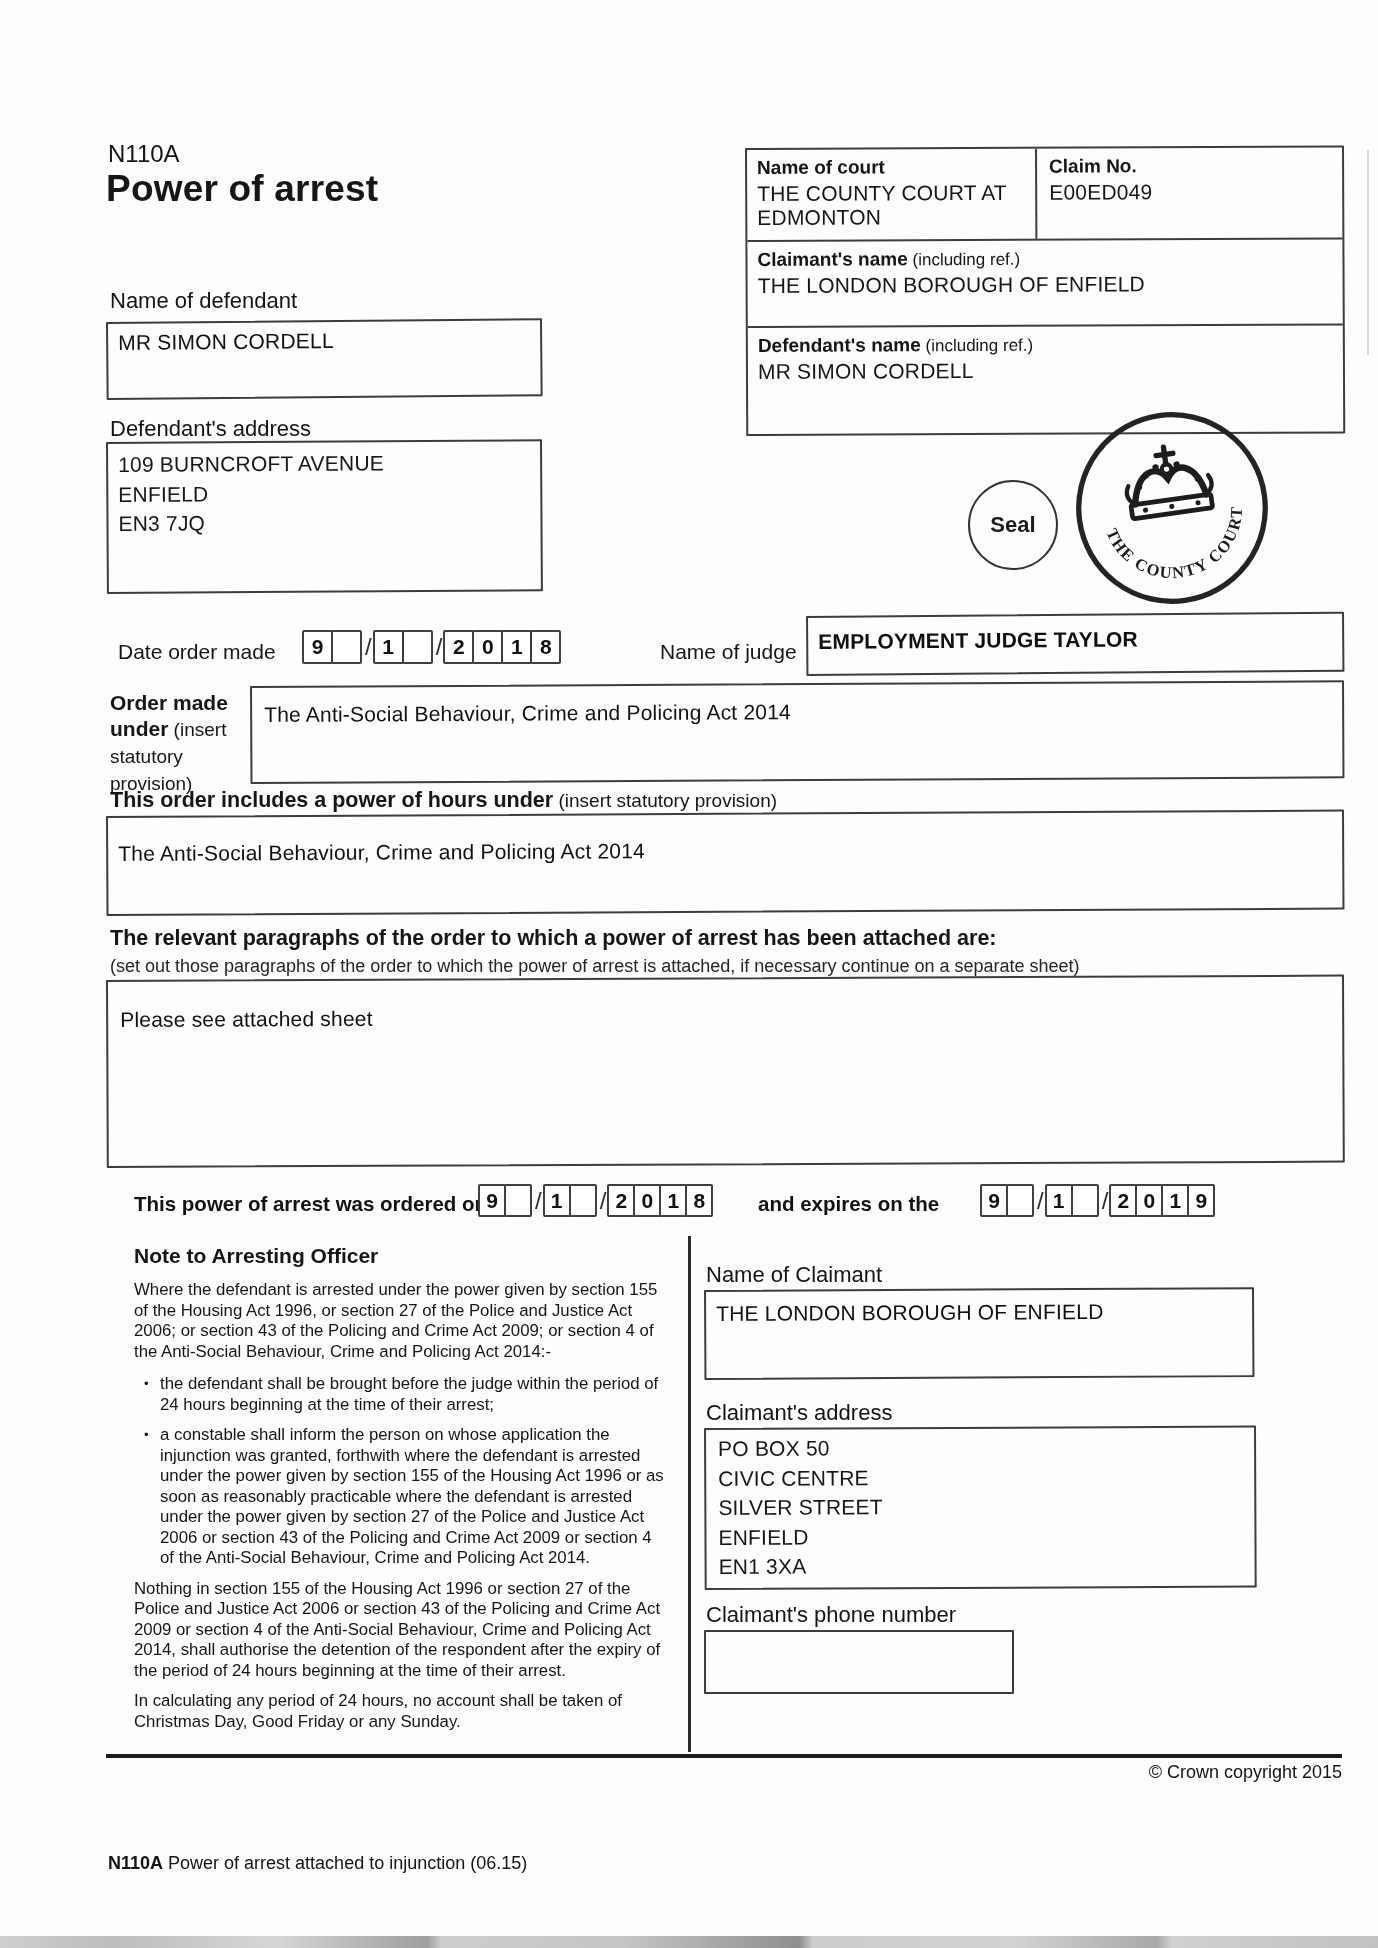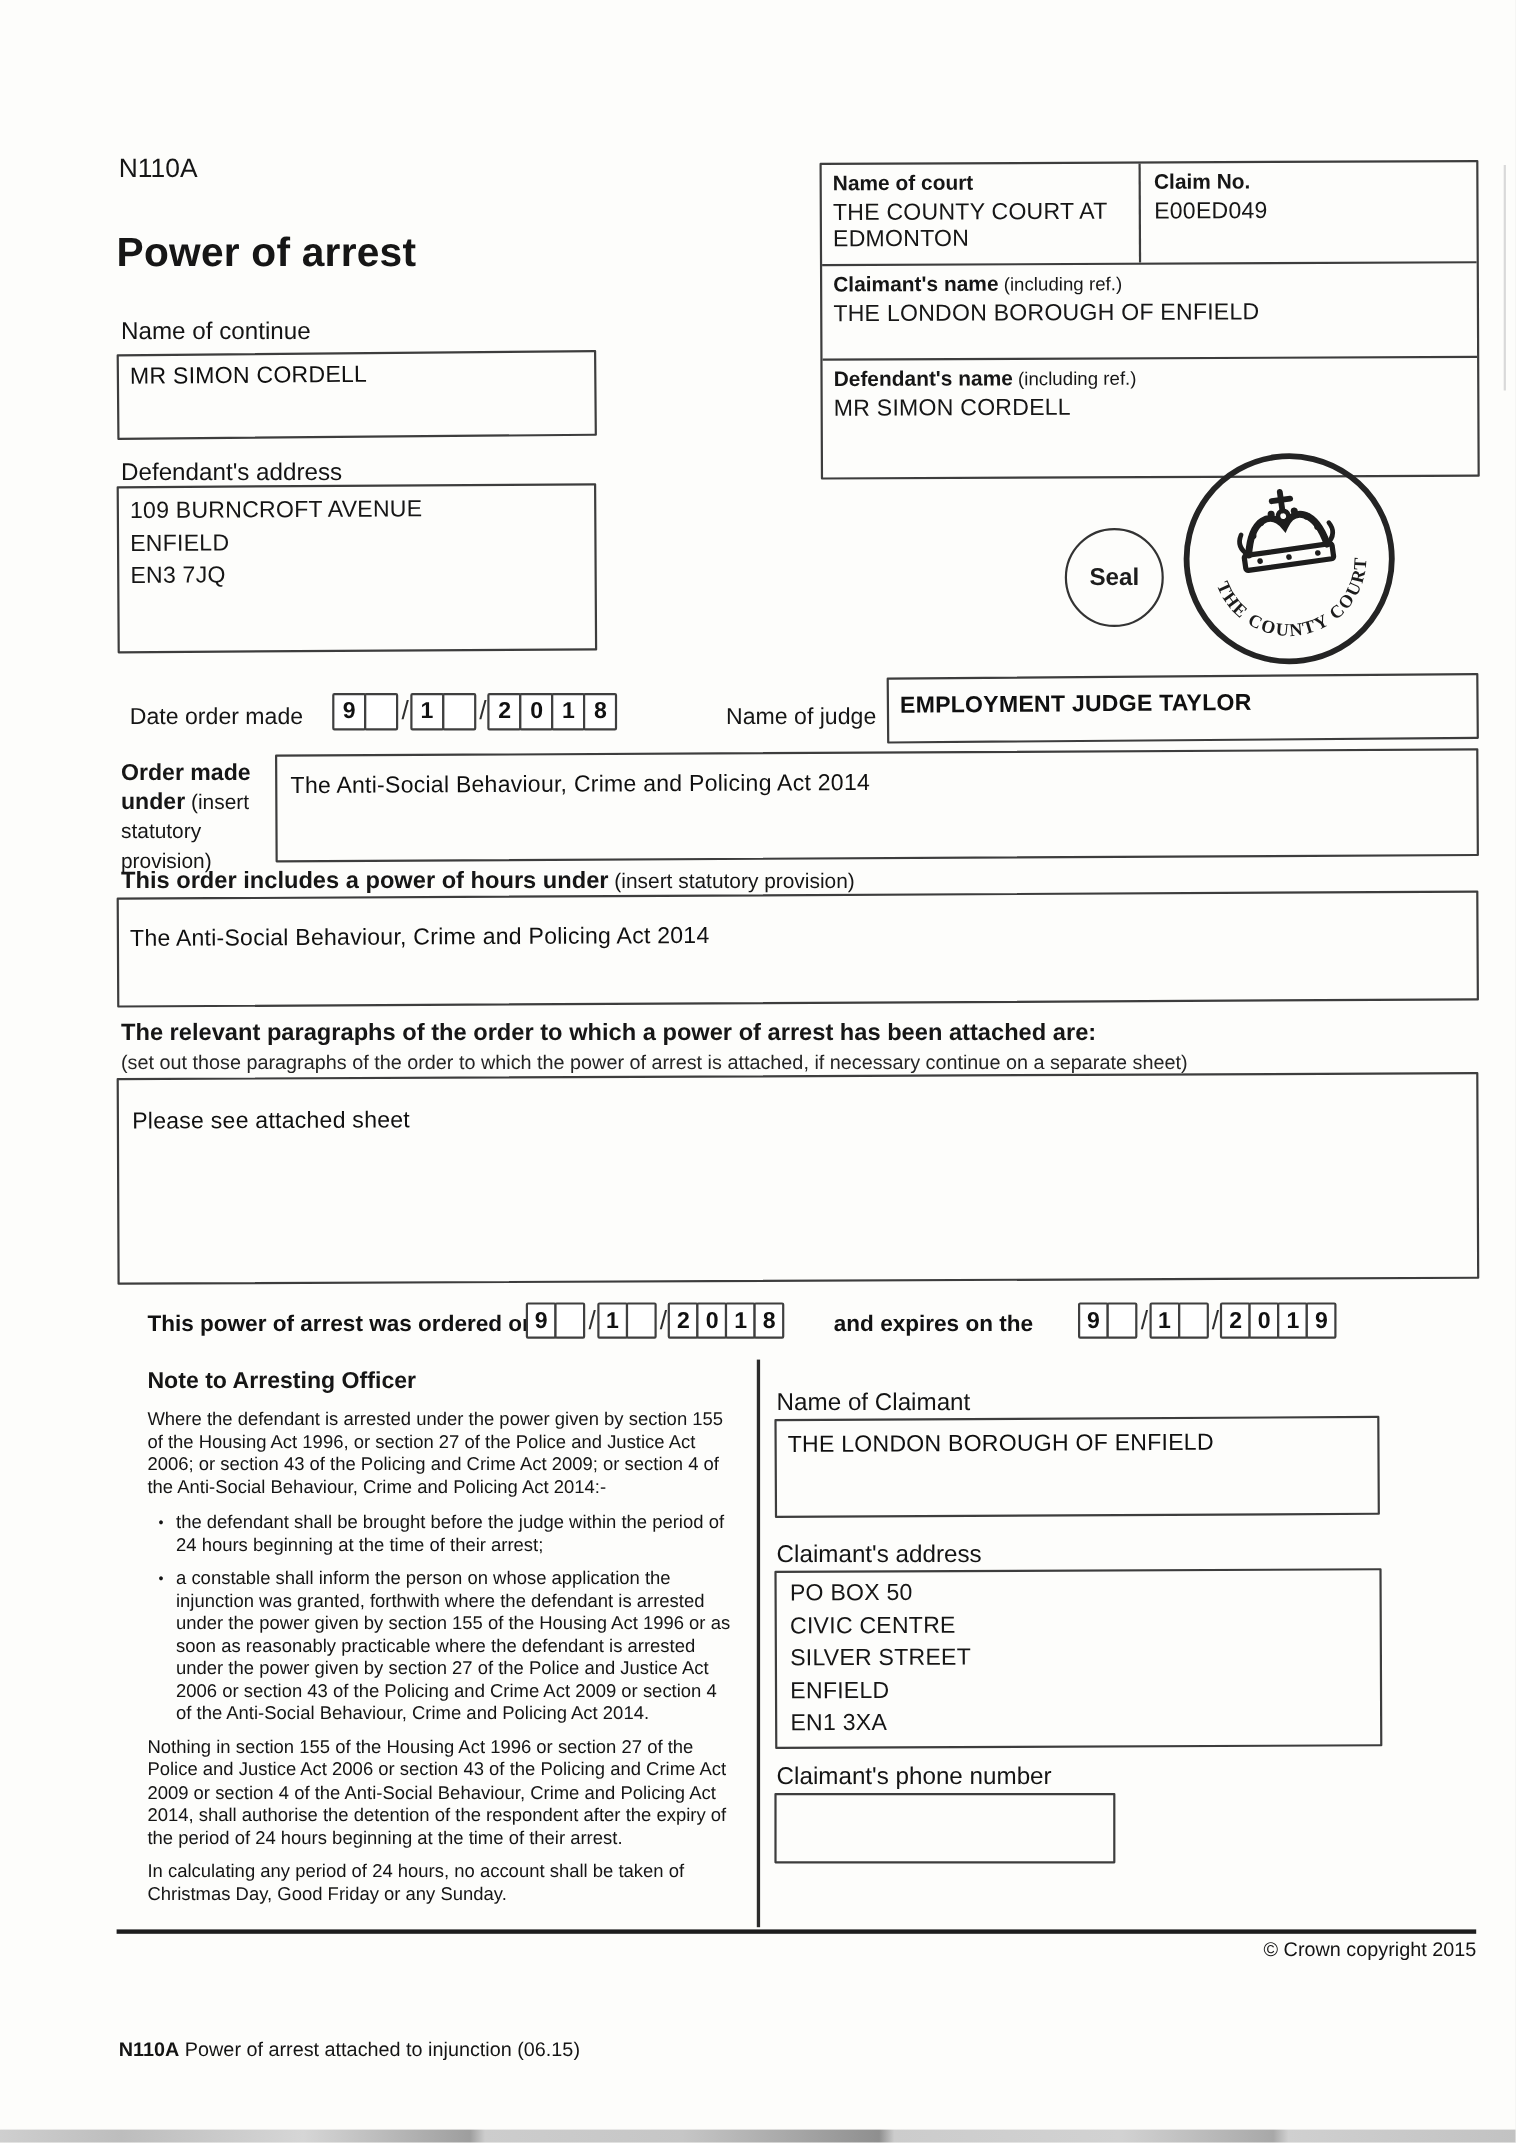--- a/index.html
+++ b/index.html
@@ -67,21 +67,21 @@
       #d0d0d0 85%, #c2c2c2 100%);
   }
   .edge-artifact{position:absolute;left:1367px;top:150px;width:2px;height:205px;background:#d9d9d9;}
 </style>
 </head>
 <body>
 
 <div class="page">
 
   <div class="abs" style="left:108px;top:140px;font-size:24px;">N110A</div>
-  <div class="abs" style="left:106px;top:168px;font-size:37px;font-weight:800;letter-spacing:.2px;margin-top:41px;">Power of arrest</div>
+  <div class="abs" style="left:106px;top:168px;font-size:37px;font-weight:800;letter-spacing:.2px;">Power of arrest</div>
 
   <div class="box info-box">
     <div class="info-row1">
       <div class="cell-court">
         <div class="blbl">Name of court</div>
         <div class="bval">THE COUNTY COURT AT EDMONTON</div>
       </div>
       <div class="cell-claim">
         <div class="blbl">Claim No.</div>
         <div class="bval">E00ED049</div>
@@ -90,21 +90,21 @@
     <div class="info-row2">
       <div class="blbl"><span>Claimant's name</span><span class="small"> (including ref.)</span></div>
       <div class="bval">THE LONDON BOROUGH OF ENFIELD</div>
     </div>
     <div class="info-row3">
       <div class="blbl"><span>Defendant's name</span><span class="small"> (including ref.)</span></div>
       <div class="bval">MR SIMON CORDELL</div>
     </div>
   </div>
 
-  <div class="abs lbl" style="left:110px;top:288px;">Name of continue</div>
+  <div class="abs lbl" style="left:110px;top:288px;">Name of defendant</div>
   <div class="box" style="left:106px;top:322px;width:432px;height:74px;transform:rotate(-0.5deg);">
     <div class="val" style="padding:7px 10px;">MR SIMON CORDELL</div>
   </div>
 
   <div class="abs lbl" style="left:110px;top:416px;">Defendant's address</div>
   <div class="box" style="left:106px;top:442px;width:432px;height:148px;transform:rotate(-0.35deg);">
     <div style="padding:6px 10px;">
       <div class="addr-line">109 BURNCROFT AVENUE</div>
       <div class="addr-line">ENFIELD</div>
       <div class="addr-line">EN3 7JQ</div>

